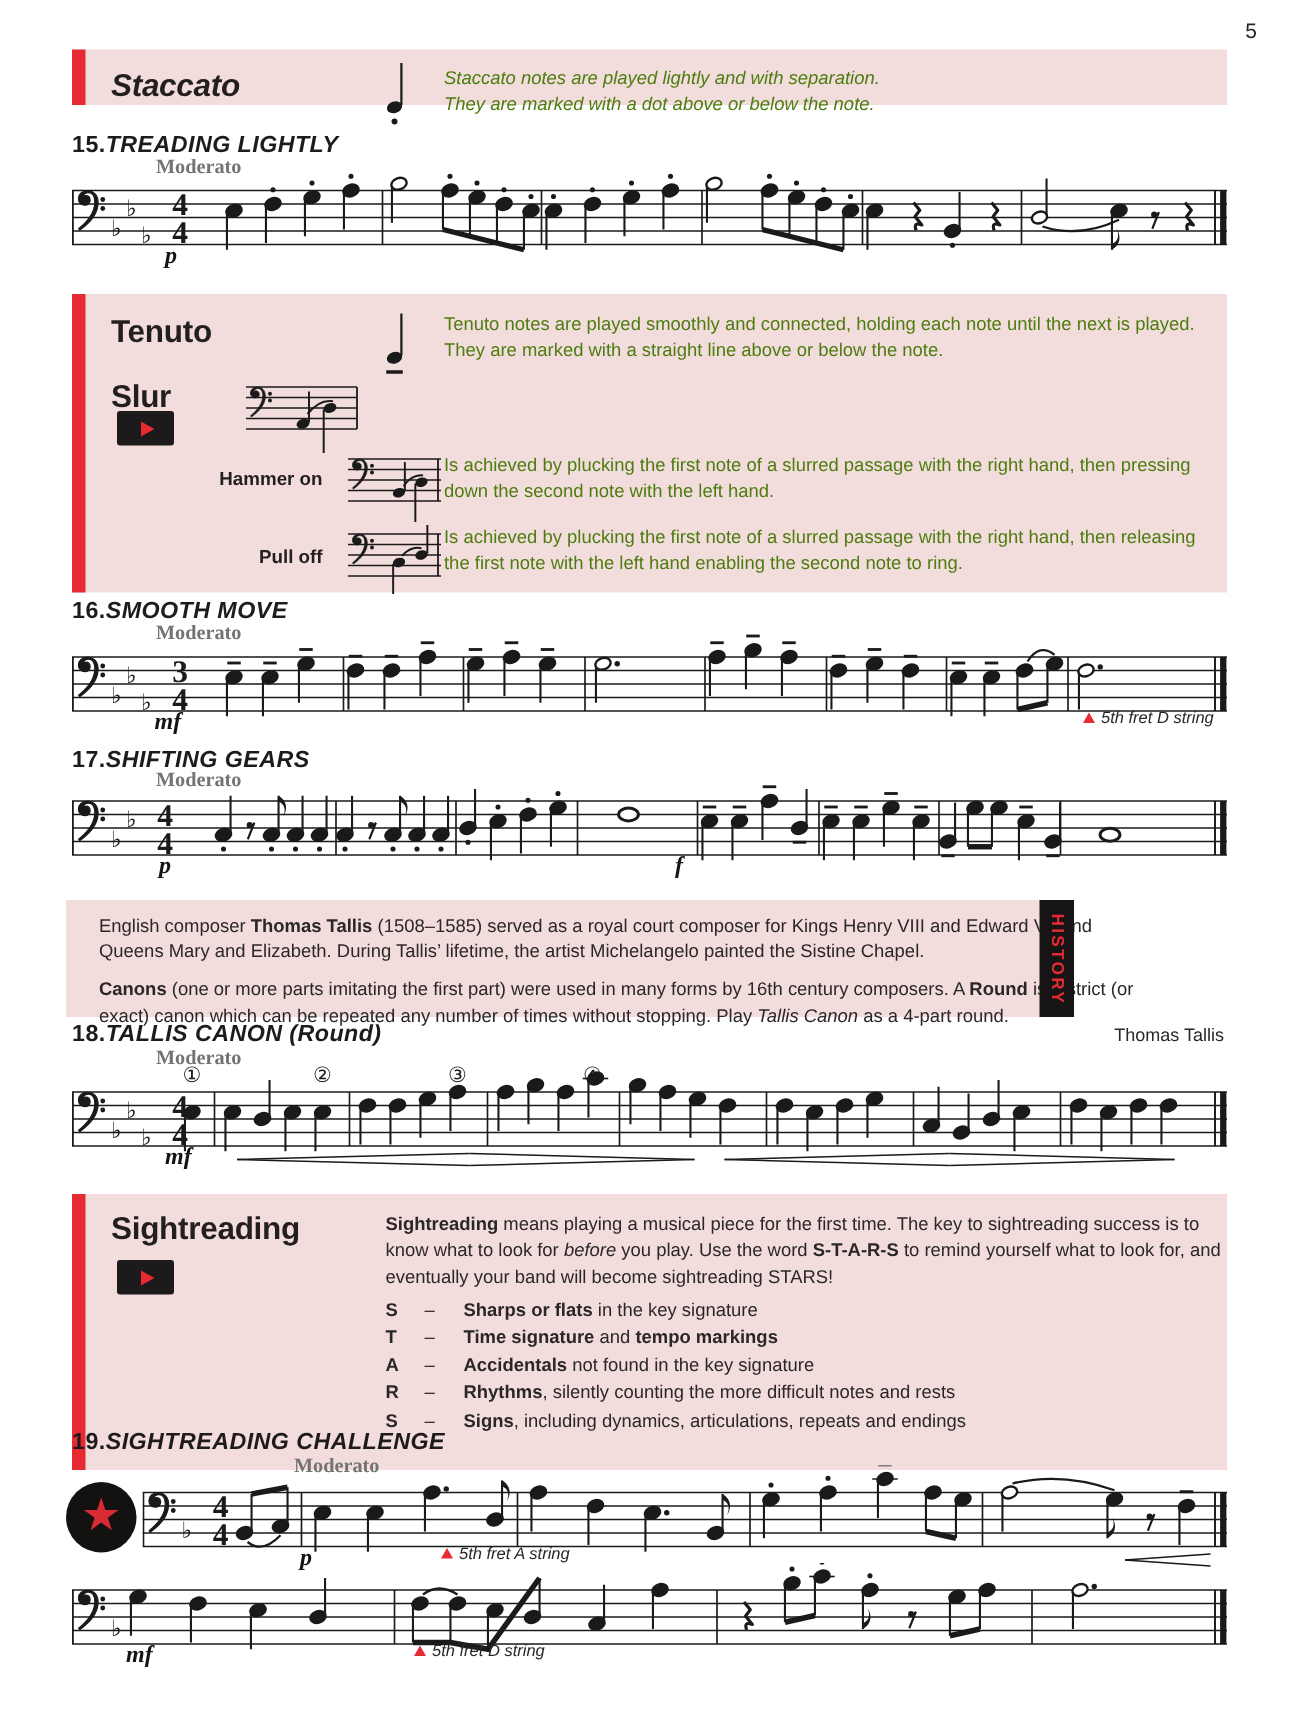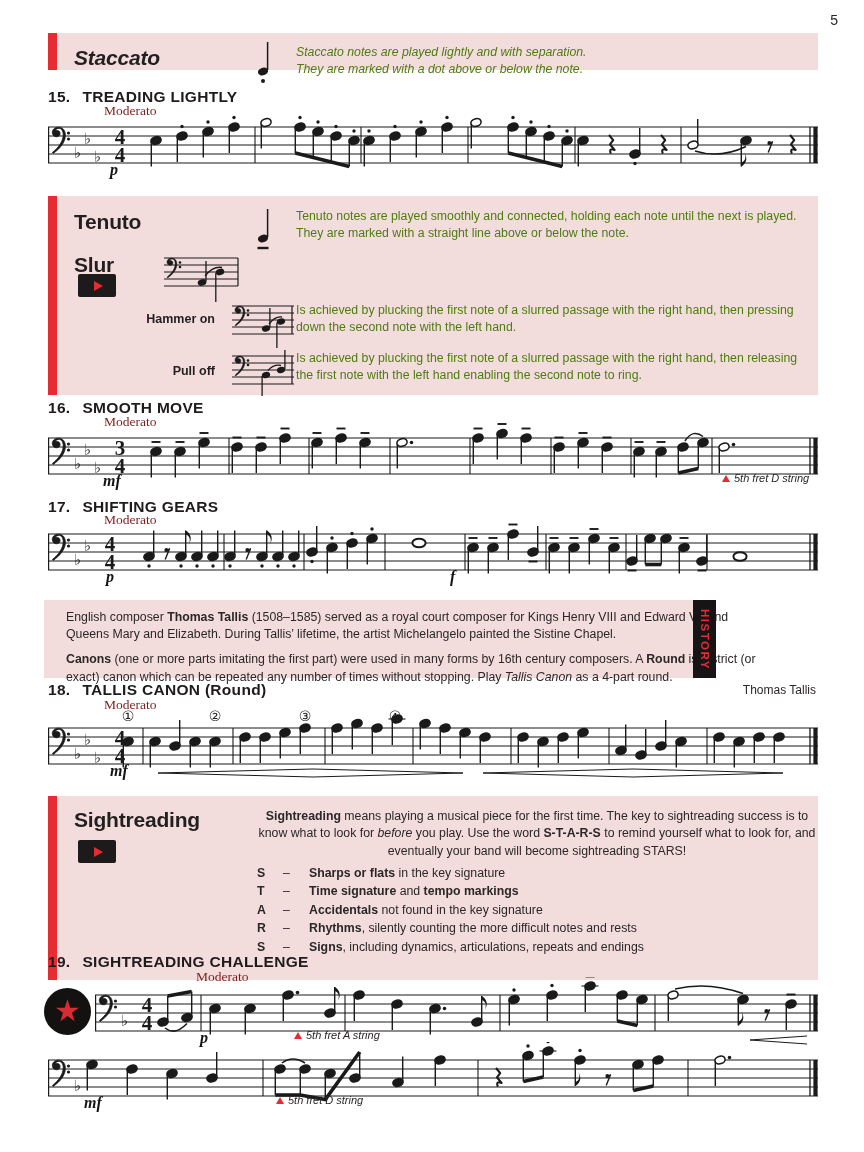--- a/index.html
+++ b/index.html
@@ -5,34 +5,34 @@
   html,body{margin:0;padding:0;background:#ffffff;}
   .page{position:relative;width:864px;height:1152px;background:#fff;overflow:hidden;
         font-family:"Liberation Sans",sans-serif;color:#231f20;}
   .pagenum{position:absolute;top:12px;right:26px;font-size:14px;color:#2a2627;}
   .defbox{position:absolute;left:48px;width:770px;background:#f2dddc;}
   .defbox.bar::before{content:"";position:absolute;left:0;top:0;bottom:0;width:9px;background:#e62b33;}
   .boxtitle{position:absolute;left:26px;font-weight:bold;font-size:21px;letter-spacing:-0.2px;color:#231f20;}
   .smlabel{position:absolute;font-weight:bold;font-size:12.5px;color:#231f20;}
   .desc{position:absolute;left:248px;font-size:12.3px;line-height:1.42;color:#4d7c0f;width:515px;}
   .exh{position:absolute;left:48px;font-weight:bold;font-size:15.5px;letter-spacing:0.3px;color:#1f1b1c;}
-  .exh .t{margin-left:12px;}
-  .tempo{position:absolute;font-family:"Liberation Serif",serif;font-weight:normal;font-size:13.5px;color:#7f1d1d;}
+  .exh .t{font-style:italic;}
+  .tempo{position:absolute;font-family:"Liberation Serif",serif;font-weight:bold;font-size:13.5px;color:#737373;}
   .credit{position:absolute;right:48px;font-size:12px;color:#2b2728;}
   .staff{position:absolute;}
   .playbtn{position:absolute;width:38px;height:23px;background:#1c1a1a;border-radius:2px;display:flex;align-items:center;justify-content:center;}
   .playbtn .tri{width:0;height:0;border-left:9px solid #e62b33;border-top:5.5px solid transparent;border-bottom:5.5px solid transparent;margin-left:2px;}
   .histbox{position:absolute;left:44px;width:672px;background:#f2dddc;}
   .histtext{position:absolute;left:22px;top:9px;width:700px;font-size:12.3px;line-height:1.4;color:#2b2728;}
   .histtext p{margin:0 0 8px 0;}
   .b{font-weight:bold;} .i{font-style:italic;}
   .histtab{position:absolute;right:0;top:0;bottom:0;width:23px;background:#171415;color:#e62b33;
            font-weight:bold;font-size:11.5px;letter-spacing:1.5px;writing-mode:vertical-rl;
            display:flex;align-items:center;justify-content:center;}
-  .srintro{position:absolute;left:209px;top:12px;width:560px;font-size:12.3px;line-height:1.42;color:#2b2728;text-align:center;}
+  .srintro{position:absolute;left:209px;top:12px;width:560px;font-size:12.3px;line-height:1.42;color:#2b2728;}
   .srlist{position:absolute;left:209px;top:70px;font-size:12.3px;line-height:1.3;color:#2b2728;}
   .srrow{display:flex;margin-bottom:2.5px;}
   .srrow .l{font-weight:bold;width:26px;}
   .srrow .dsh{width:26px;}
   .starbadge{position:absolute;left:44px;top:988px;width:47px;height:47px;background:#141111;border-radius:50%;
              display:flex;align-items:center;justify-content:center;}
   .starbadge .s{color:#d92b33;font-size:30px;font-family:"DejaVu Sans",sans-serif;line-height:1;margin-top:-2px;}
   svg text.flat{font-family:"DejaVu Sans",sans-serif;font-size:15px;fill:#1a1a1a;}
   svg text.tsig{font-family:"Liberation Serif",serif;font-weight:bold;font-size:21px;fill:#1a1a1a;}
   svg text.dyn{font-family:"Liberation Serif",serif;font-weight:bold;font-style:italic;font-size:16px;fill:#141414;}

